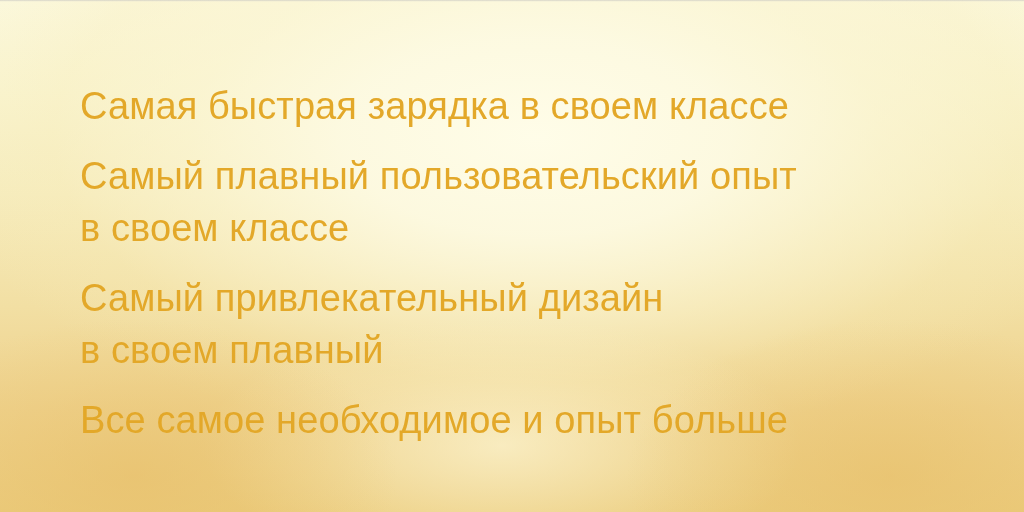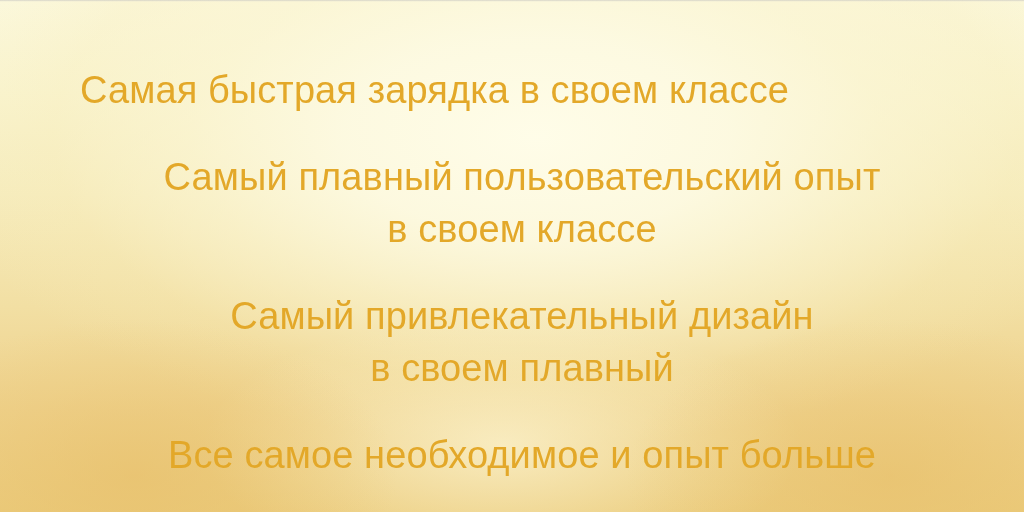--- a/index.html
+++ b/index.html
@@ -109,25 +109,25 @@
     right: 60px;
   }
 
   .bullet-block {
     color: #e3a829;
     font-size: 38px;
     line-height: 52px;
     font-weight: 500;
     letter-spacing: 0.1px;
     white-space: pre-line;
+    margin-top: 16px;
   }
 
   .bullet-block + .bullet-block {
-    margin-top: 35px;
-    text-align: center;
+    margin-top: 18px;
   }
 </style>
 </head>
 <body>
 
 <div id="slide">
 
   <div class="bg-base"></div>
   <div class="bg-glow-main"></div>
   <div class="bg-glow-low"></div>

